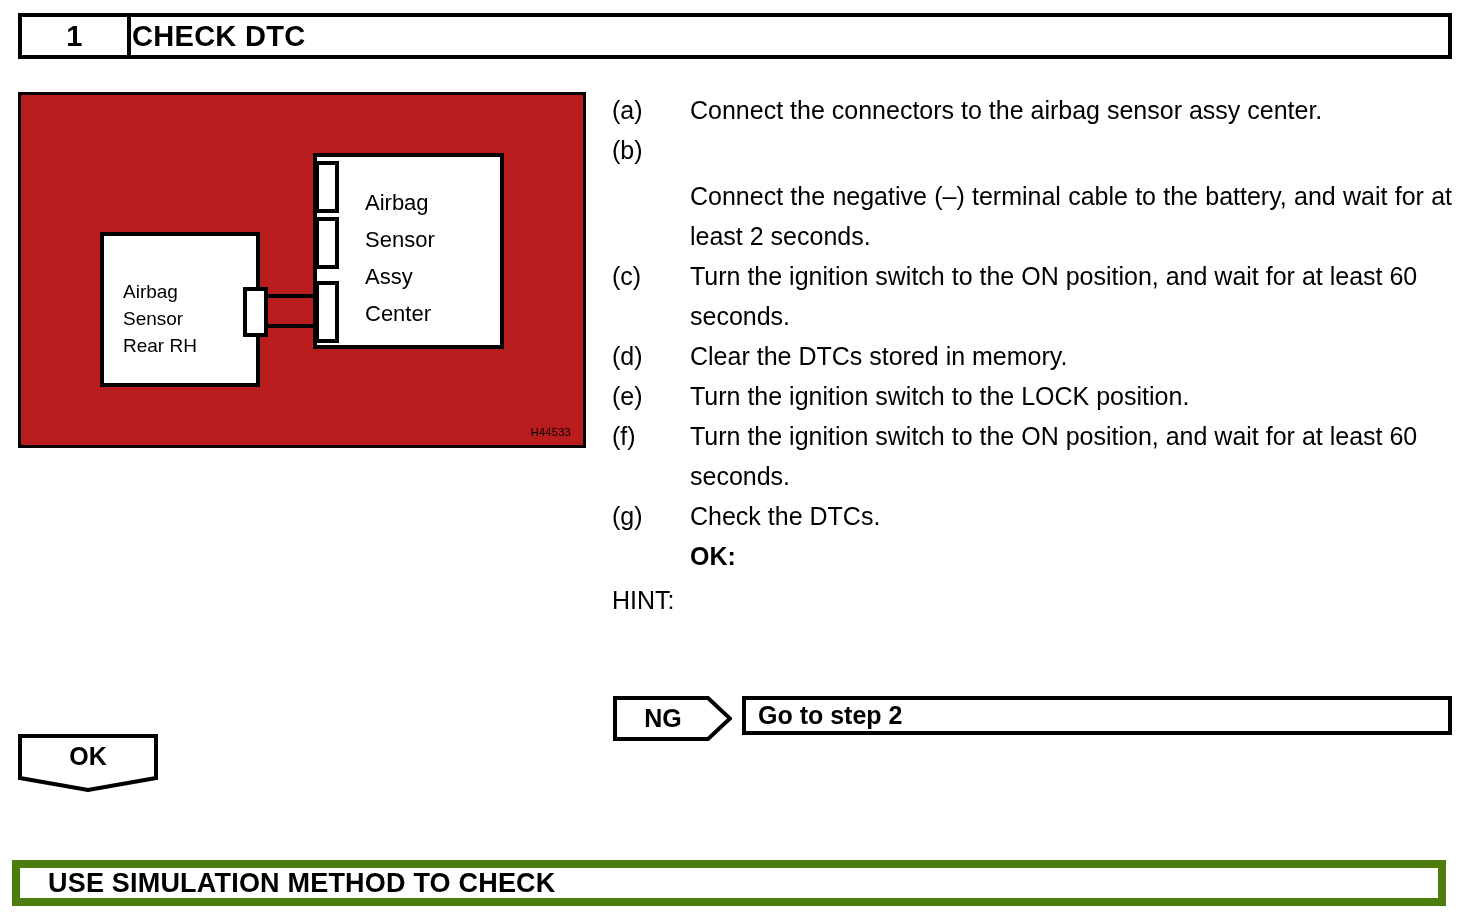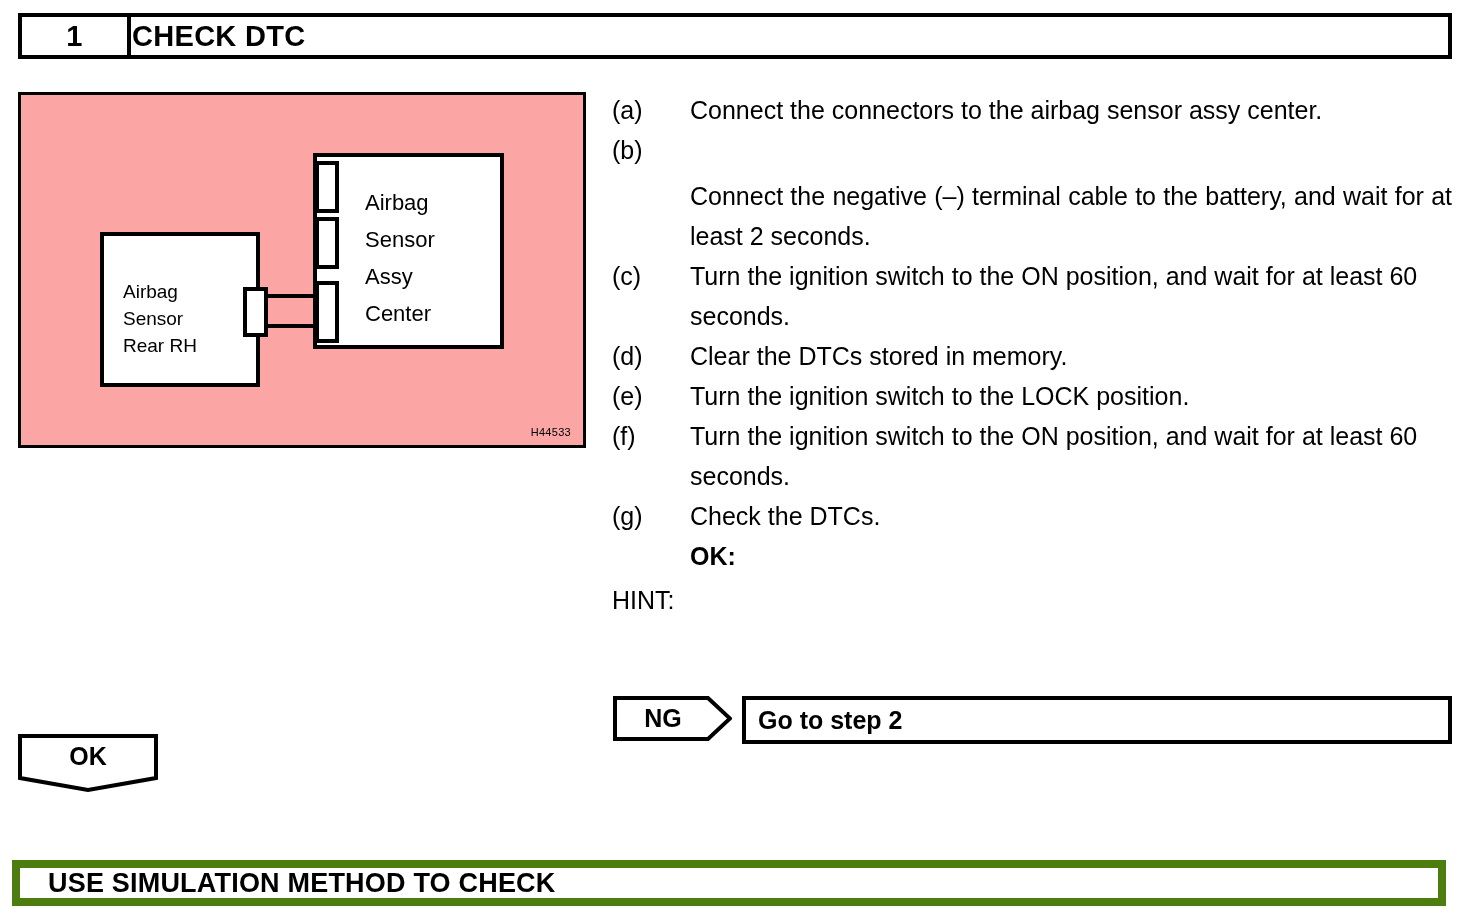--- a/index.html
+++ b/index.html
@@ -51,21 +51,21 @@
 
   
   .figure-panel {
     position: absolute;
     left: 18px;
     top: 92px;
     width: 568px;
     height: 356px;
     border: 3px solid #000;
     box-sizing: border-box;
-    background: #fca5a5;
+    background: #b91c1c;
   }
   .fig-code {
     position: absolute;
     right: 12px;
     bottom: 7px;
     font-size: 11px;
     letter-spacing: 0.3px;
   }
 
   
@@ -201,21 +201,21 @@
     align-items: center;
     justify-content: center;
     font-size: 25px;
     font-weight: bold;
   }
   .ng-target {
     position: absolute;
     left: 742px;
     top: 696px;
     width: 710px;
-    height: 48px;
+    height: 39px;
     border: 4px solid #000;
     box-sizing: border-box;
     display: flex;
     align-items: center;
     padding-left: 12px;
     font-size: 25px;
     font-weight: bold;
   }
 
   

